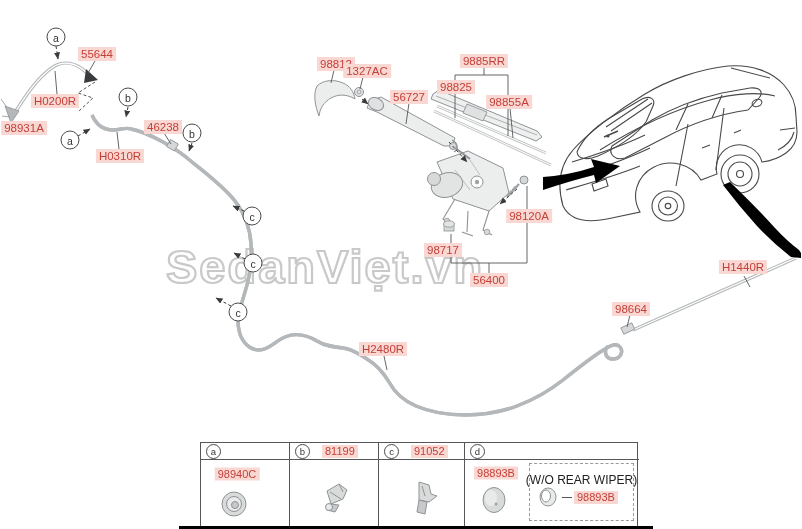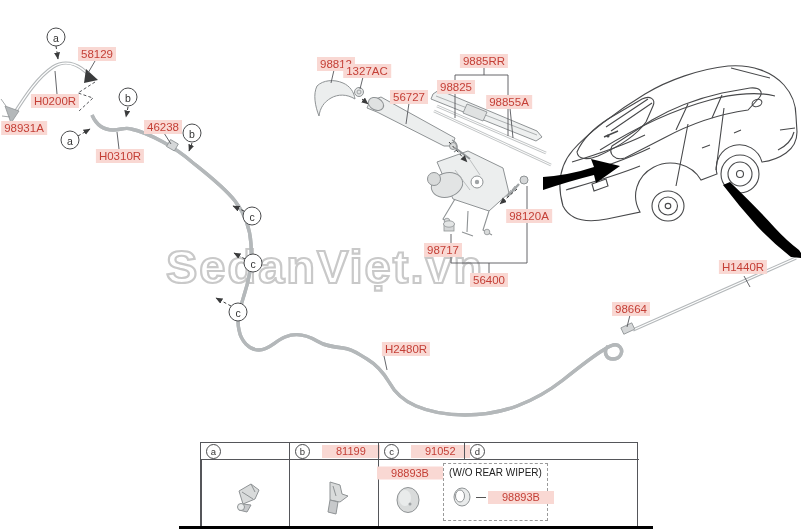--- a/index.html
+++ b/index.html
@@ -14,26 +14,26 @@
          font-size:10.5px;display:flex;align-items:center;justify-content:center;z-index:4;}
   
   #legend{position:absolute;left:200px;top:442px;width:438px;height:85px;
           border:1px solid #55565a;box-sizing:border-box;display:grid;
           grid-template-columns:88px 89px 86px 175px;grid-template-rows:17px 1fr;z-index:5;background:#fff;}
   .lg-h{border-bottom:1px solid #55565a;display:flex;align-items:center;gap:12px;padding-left:5px;box-sizing:border-box;}
   .lg-b{position:relative;box-sizing:border-box;}
   .cb{border-left:1px solid #55565a;}
   .lg-circle{width:13px;height:13px;border:1.1px solid #4a4b4d;border-radius:50%;background:#fff;
              color:#333;font-size:9.5px;display:flex;align-items:center;justify-content:center;flex:0 0 auto;}
-  .lg-label{background:#f9d8d3;color:#c43f36;font-size:11px;line-height:13px;padding:0 14px;}
+  .lg-label{background:#f9d8d3;color:#c43f36;font-size:11px;line-height:13px;padding:0 3px;}
   .lg-label:empty{display:none;}
   .abs{position:absolute;transform:translate(-50%,-50%);}
   #wo-box{position:absolute;left:64px;top:3px;width:103px;height:56px;border:1px dashed #9a9a9a;}
-  #wo-note{position:absolute;left:50%;top:8px;transform:translate(-50%,-50%);
-           color:#222;font-size:10px;white-space:nowrap;}
+  #wo-note{position:absolute;left:50%;top:16px;transform:translate(-50%,-50%);
+           color:#222;font-size:12px;white-space:nowrap;}
   #wo-row{position:absolute;left:8px;top:22px;display:flex;align-items:center;}
   #wo-dash{width:10px;height:0;border-top:1px solid #555;margin:0 2px;}
   #bottom-bar{position:absolute;left:179px;top:526px;width:474px;height:3px;background:#000;z-index:6;}
 </style>
 </head>
 <body>
 
 <div id="stage">
 
   <svg id="diagram-svg" width="802" height="529" viewBox="0 0 802 529">
@@ -172,37 +172,37 @@
       <path d="M192,143 L189,151" marker-end="url(#arr)"></path>
       <path d="M244,211 L233,206" marker-end="url(#arr)"></path>
       <path d="M245,259 L234,253" marker-end="url(#arr)"></path>
       <path d="M231,306 L216,298" marker-end="url(#arr)"></path>
       <path d="M362,99 L368,104" marker-end="url(#arr)"></path>
       <path d="M449,142 L467,162" marker-end="url(#arr)"></path>
       <path d="M517,189 L500,204" marker-end="url(#arr)"></path>
     </g>
   </svg>
 
-  <div class="plabel" style="left:97px;top:54px">58129</div>
+  <div class="plabel" style="left:97px;top:54px">55644</div>
   <div class="plabel" style="left:55px;top:101px">H0200R</div>
   <div class="plabel" style="left:24px;top:128px">98931A</div>
   <div class="plabel" style="left:163px;top:127px">46238</div>
   <div class="plabel" style="left:120px;top:156px">H0310R</div>
   <div class="plabel" style="left:336px;top:64px">98812</div>
   <div class="plabel" style="left:367px;top:71px">1327AC</div>
   <div class="plabel" style="left:409px;top:97px">56727</div>
   <div class="plabel" style="left:484px;top:61px">9885RR</div>
   <div class="plabel" style="left:456px;top:87px">98825</div>
   <div class="plabel" style="left:509px;top:102px">98855A</div>
   <div class="plabel" style="left:529px;top:216px">98120A</div>
   <div class="plabel" style="left:443px;top:250px">98717</div>
   <div class="plabel" style="left:489px;top:280px">56400</div>
   <div class="plabel" style="left:743px;top:267px">H1440R</div>
   <div class="plabel" style="left:631px;top:309px">98664</div>
-  <div class="plabel" style="left:406px;top:349px">H2480R</div>
+  <div class="plabel" style="left:383px;top:349px">H2480R</div>
 
   <div class="cmark" style="left:56px;top:37px">a</div>
   <div class="cmark" style="left:70px;top:140px">a</div>
   <div class="cmark" style="left:128px;top:97px">b</div>
   <div class="cmark" style="left:192px;top:133px">b</div>
   <div class="cmark" style="left:252px;top:216px">c</div>
   <div class="cmark" style="left:253px;top:263px">c</div>
   <div class="cmark" style="left:238px;top:312px">c</div>
 
   <div id="legend">
@@ -217,20 +217,28 @@
     </div>
     <div class="lg-h cb">
       <span class="lg-circle">c</span>
       <span class="lg-label">91052</span>
     </div>
     <div class="lg-h cb">
       <span class="lg-circle">d</span>
 
     </div>
 
+    <div class="lg-b">
+      <span class="lg-label abs" style="left:36px;top:14px">98940C</span>
+      <svg class="abs" style="left:33px;top:44px" width="30" height="30">
+        <circle cx="15" cy="15" r="12" fill="#d9dbdb" stroke="#8f9395"></circle>
+        <circle cx="15" cy="15" r="7.5" fill="#e9ebeb" stroke="#8f9395"></circle>
+        <circle cx="16" cy="16" r="3.5" fill="#c7c9cb" stroke="#8f9395"></circle>
+      </svg>
+    </div>
     <div class="lg-b cb">
       <svg class="abs" style="left:45px;top:37px" width="36" height="36">
         <path d="M10,12 L22,5 L30,11 L26,20 L14,25 Z" fill="#d9dbdb" stroke="#8f9395"></path>
         <path d="M14,25 L10,31 L18,33 L22,26 Z" fill="#c7c9cb" stroke="#8f9395"></path>
         <path d="M22,5 L26,13 M13,13 L24,20" stroke="#8f9395" fill="none"></path>
         <circle cx="12" cy="28" r="3.5" fill="#e9ebeb" stroke="#8f9395"></circle>
       </svg>
     </div>
     <div class="lg-b cb">
       <svg class="abs" style="left:44px;top:38px" width="36" height="40">

